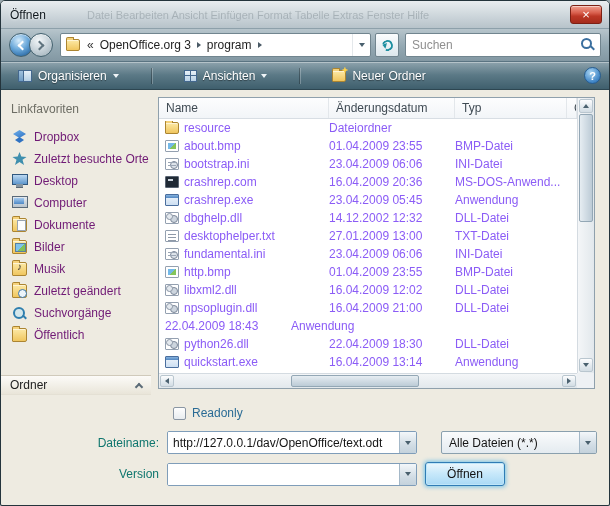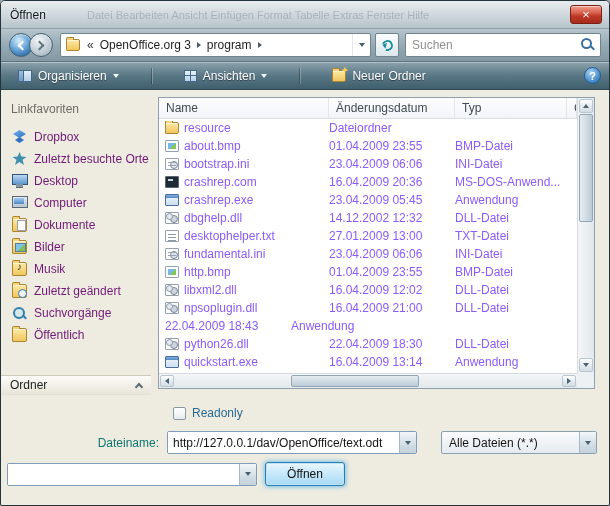--- a/index.html
+++ b/index.html
@@ -542,20 +542,21 @@
         </span>
       </div>
       <div class="combo combo-btn">
         <span class="combo-text">Alle Dateien (*.*)</span>
         <span class="dd">
           <span class="tri-down"></span>
         </span>
       </div>
     </div>
     <div class="f-row">
+      <span class="f-label">Version</span>
       <div class="combo combo-edit">
         <input class="combo-input" style="">
         <span class="dd">
           <span class="tri-down"></span>
         </span>
       </div>
       <button class="btn btn-open">Öffnen</button>
     </div>
   </div>
 

